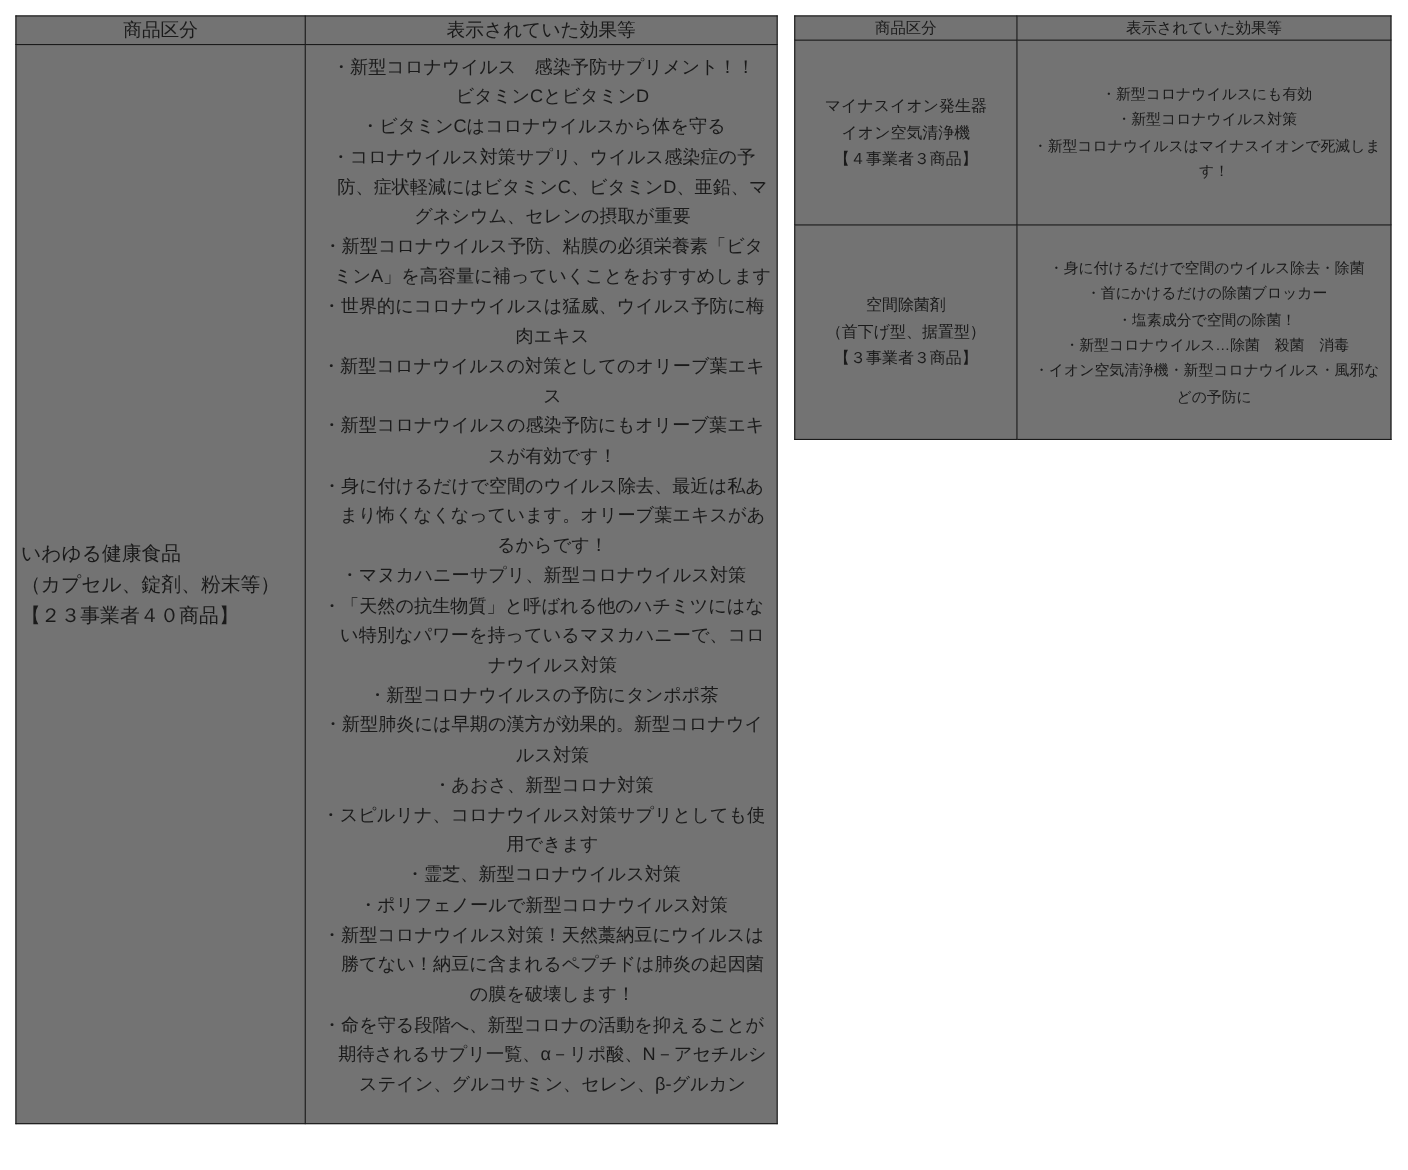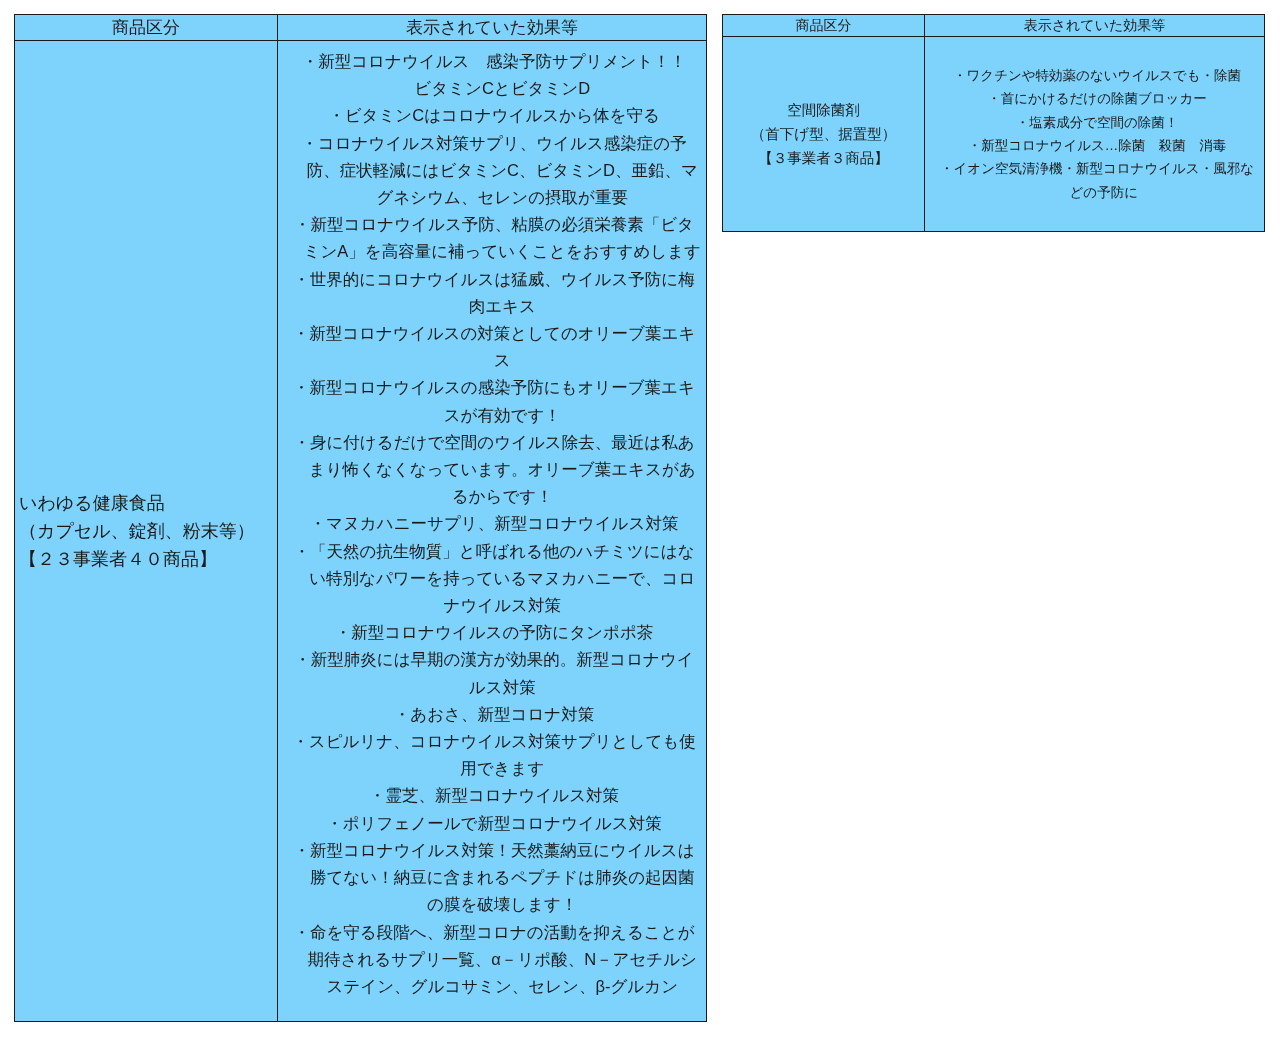--- a/index.html
+++ b/index.html
@@ -11,21 +11,21 @@
     position: relative;
     width: 1280px;
     height: 1064px;
     font-family: "Liberation Sans", "DejaVu Sans", sans-serif;
     color: #1a1a1a;
   }
   table.doc-table {
     position: absolute;
     border-collapse: collapse;
     table-layout: fixed;
-    background: #7dd3fc;
+    background: #737373;
   }
   table.doc-table th,
   table.doc-table td {
     border: 1.5px solid #1a1a1a;
     overflow: hidden;
     font-weight: 400;
   }
   
   .tbl-left { left: 14px; top: 14px; width: 692px; }
   .tbl-left th {
@@ -143,29 +143,43 @@
     <col style="width:202px">
     <col style="width:340px">
   </colgroup>
   <thead>
     <tr>
       <th>商品区分</th>
       <th>表示されていた効果等</th>
     </tr>
   </thead>
   <tbody>
+    <tr class="row-1">
+      <td class="cat-cell">
+        <span class="cat-line">マイナスイオン発生器</span>
+        <span class="cat-line">イオン空気清浄機</span>
+        <span class="cat-line">【４事業者３商品】</span>
+      </td>
+      <td class="fx-cell">
+        <ul class="fx-list">
+          <li>新型コロナウイルスにも有効</li>
+          <li>新型コロナウイルス対策</li>
+          <li>新型コロナウイルスはマイナスイオンで死滅します！</li>
+        </ul>
+      </td>
+    </tr>
     <tr class="row-2">
       <td class="cat-cell">
         <span class="cat-line">空間除菌剤</span>
         <span class="cat-line">（首下げ型、据置型）</span>
         <span class="cat-line">【３事業者３商品】</span>
       </td>
       <td class="fx-cell">
         <ul class="fx-list">
-          <li>ワクチンや特効薬のないウイルスでも・除菌</li>
+          <li>身に付けるだけで空間のウイルス除去・除菌</li>
           <li>首にかけるだけの除菌ブロッカー</li>
           <li>塩素成分で空間の除菌！</li>
           <li>新型コロナウイルス…除菌　殺菌　消毒</li>
           <li>イオン空気清浄機・新型コロナウイルス・風邪などの予防に</li>
         </ul>
       </td>
     </tr>
   </tbody>
 </table>
 

